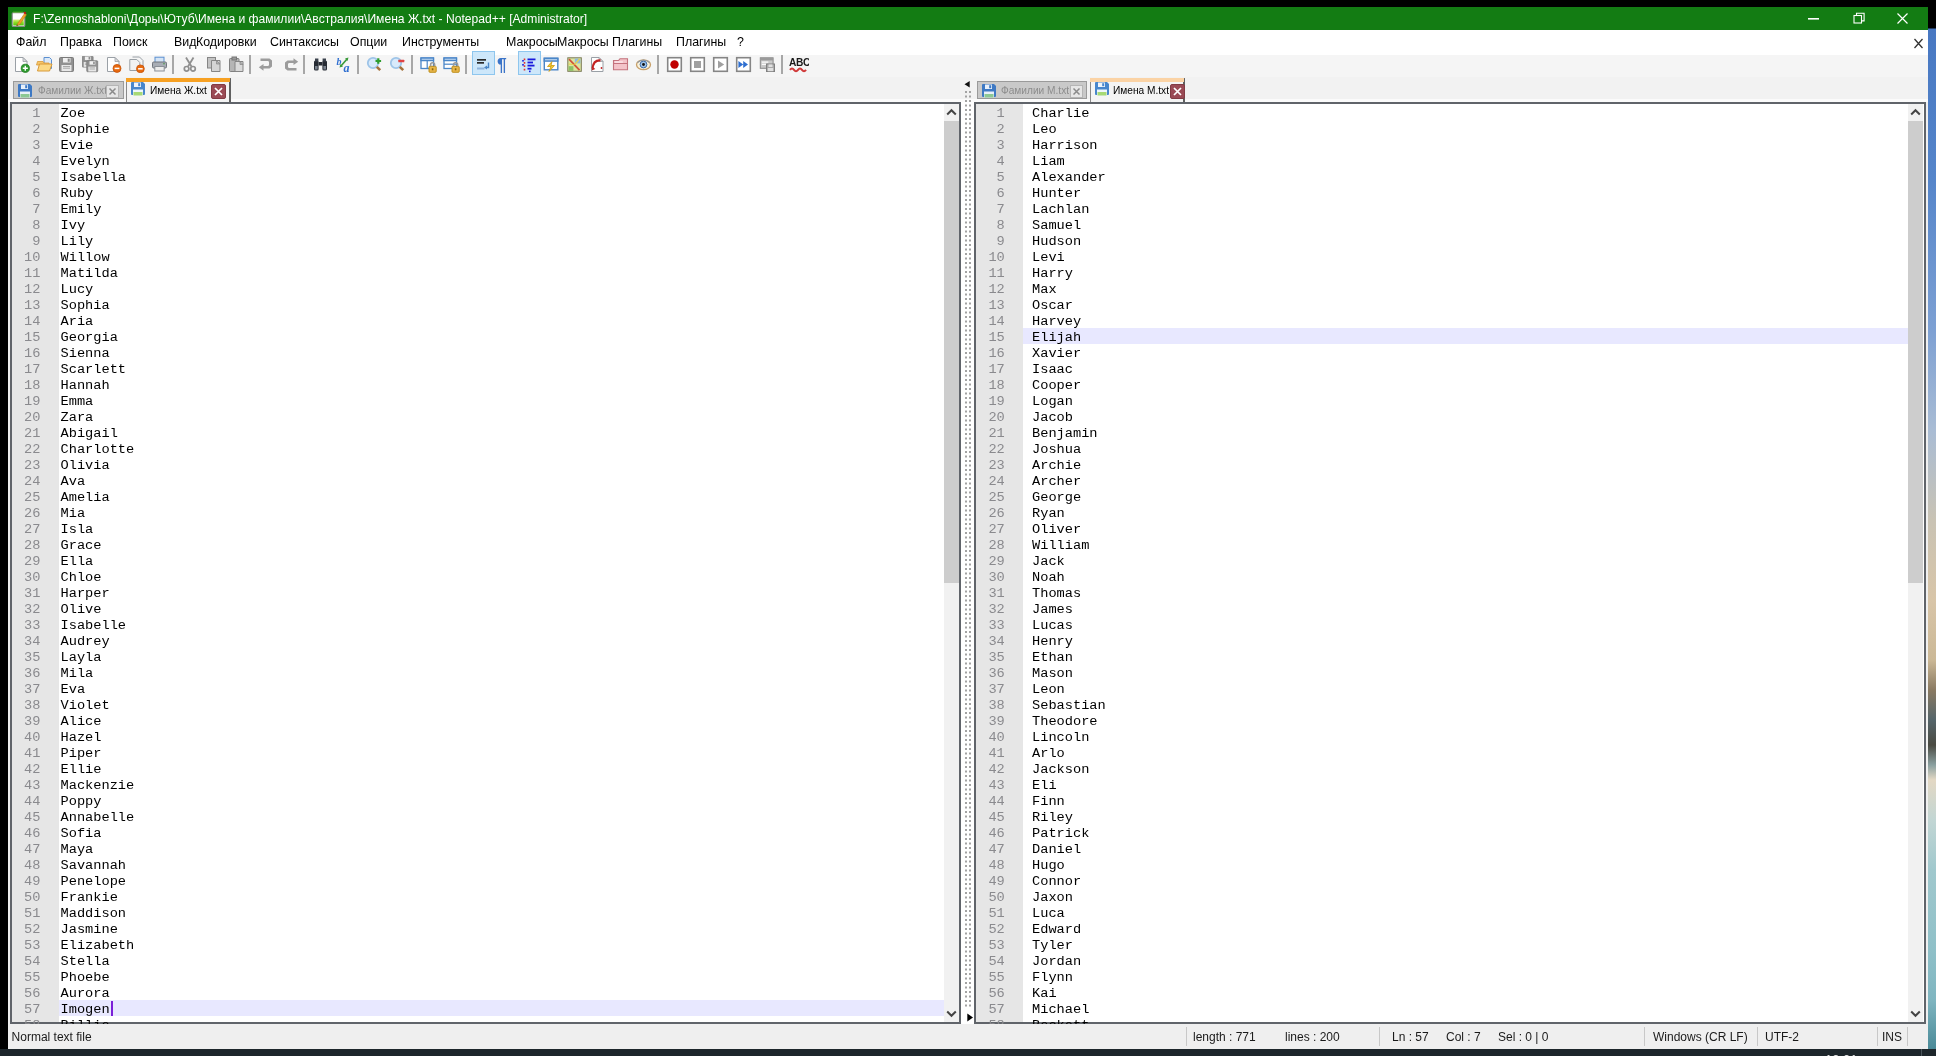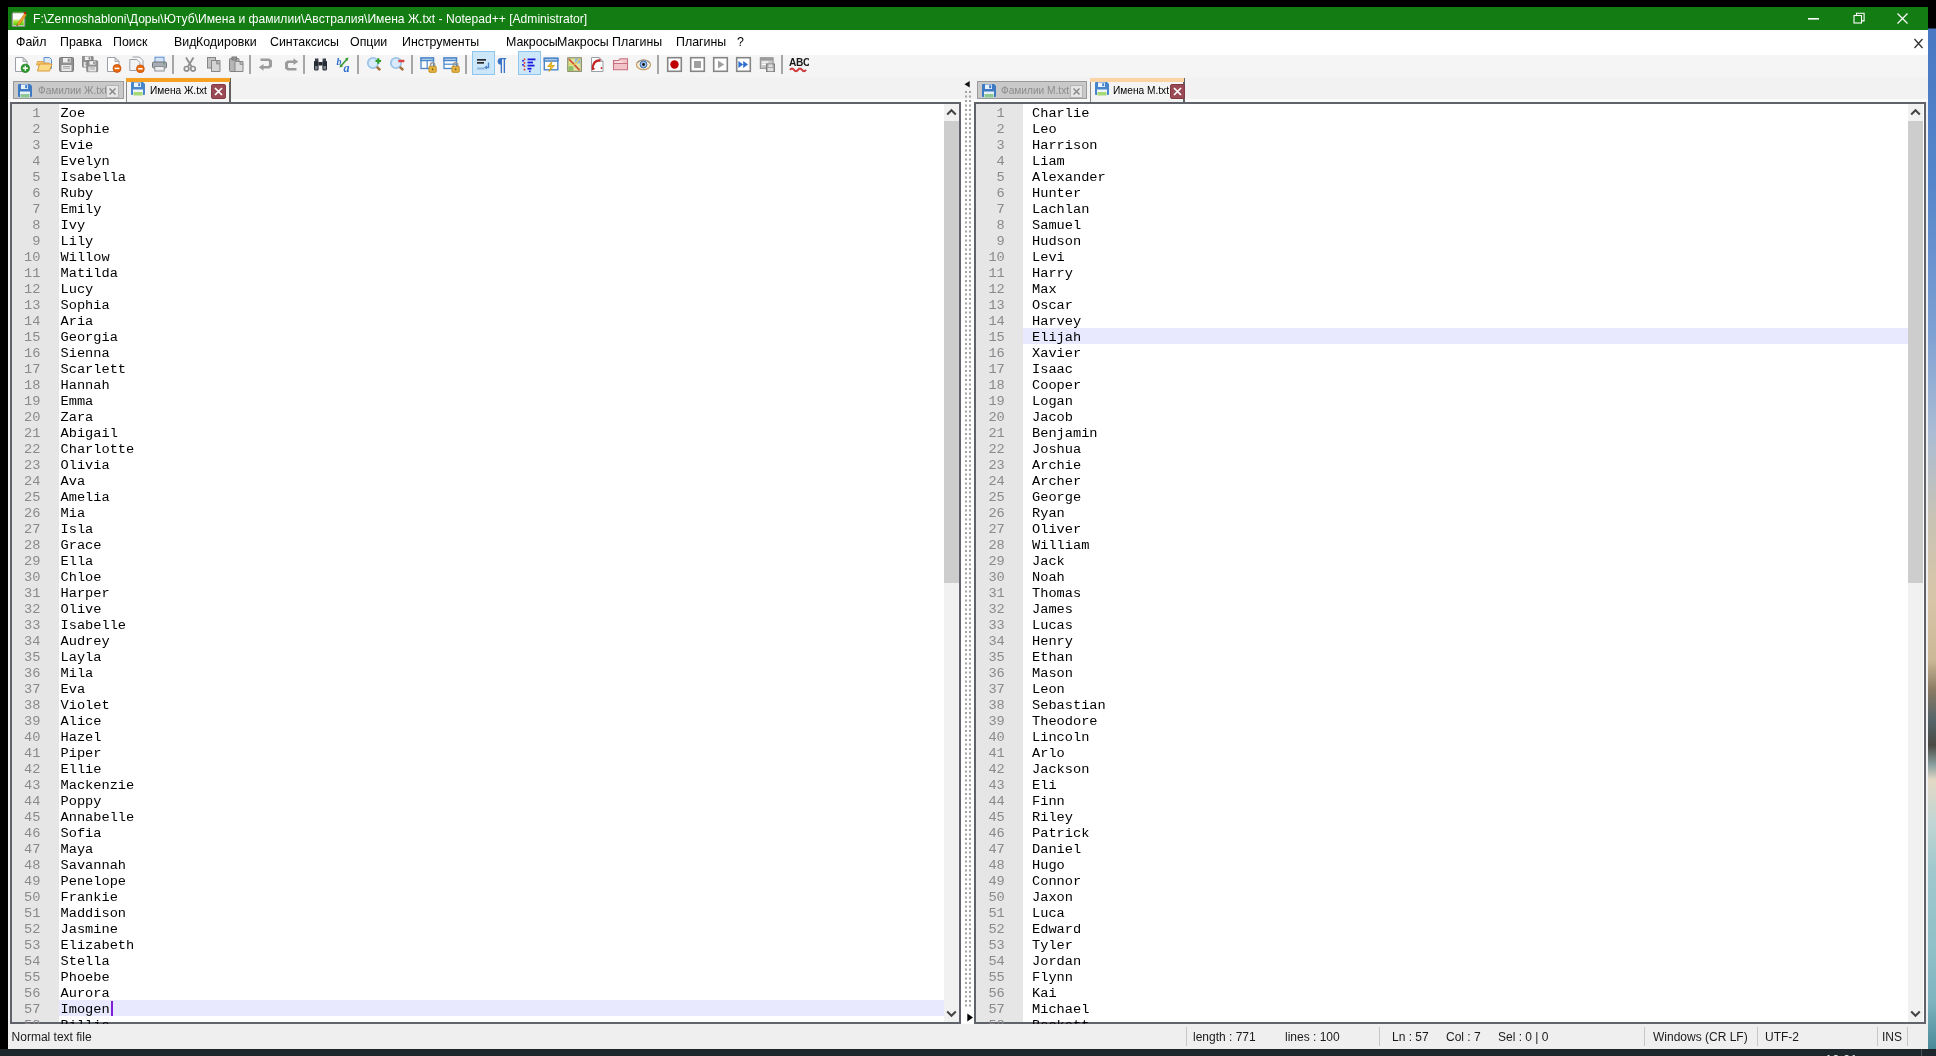--- a/index.html
+++ b/index.html
@@ -1042,21 +1042,21 @@
         <div class="sbtn" style="top:901px"><svg width="15" height="17" viewBox="0 0 15 17">
               <path d="M3.2 6.5 l4.3 4.3 4.3-4.3" fill="none" stroke="#444" stroke-width="2"></path>
             </svg></div>
       </div>
     </div>
   </div>
   <div id="statusbar" class="abs">
     <span class="sbtxt" style="left:3.6px">Normal text file</span>
     <div class="sbsep" style="left:1178px"></div>
     <span class="sbtxt" style="left:1185px">length : 771</span>
-    <span class="sbtxt" style="left:1277px">lines : 100</span>
+    <span class="sbtxt" style="left:1277px">lines : 200</span>
     <div class="sbsep" style="left:1371px"></div>
     <span class="sbtxt" style="left:1384px">Ln : 57</span>
     <span class="sbtxt" style="left:1438px">Col : 7</span>
     <span class="sbtxt" style="left:1490px">Sel : 0 | 0</span>
     <div class="sbsep" style="left:1636px"></div>
     <span class="sbtxt" style="left:1645px">Windows (CR LF)</span>
     <div class="sbsep" style="left:1749px"></div>
     <span class="sbtxt" style="left:1757px">UTF-2</span>
     <div class="sbsep" style="left:1869px"></div>
     <span class="sbtxt" style="left:1874px">INS</span>

